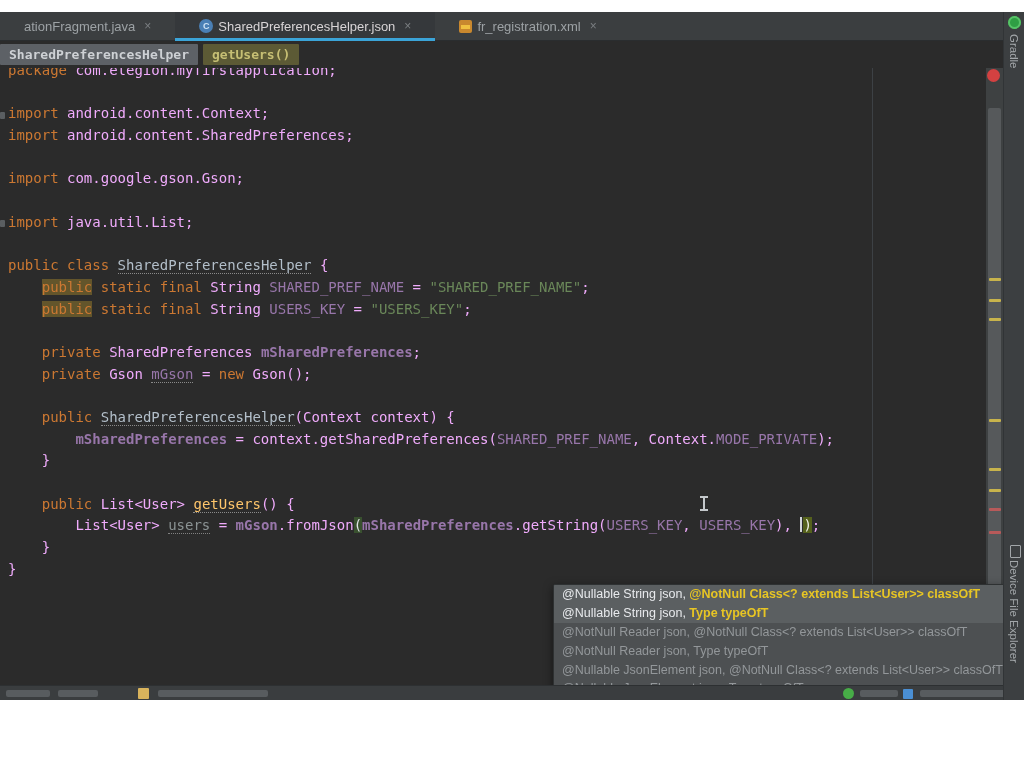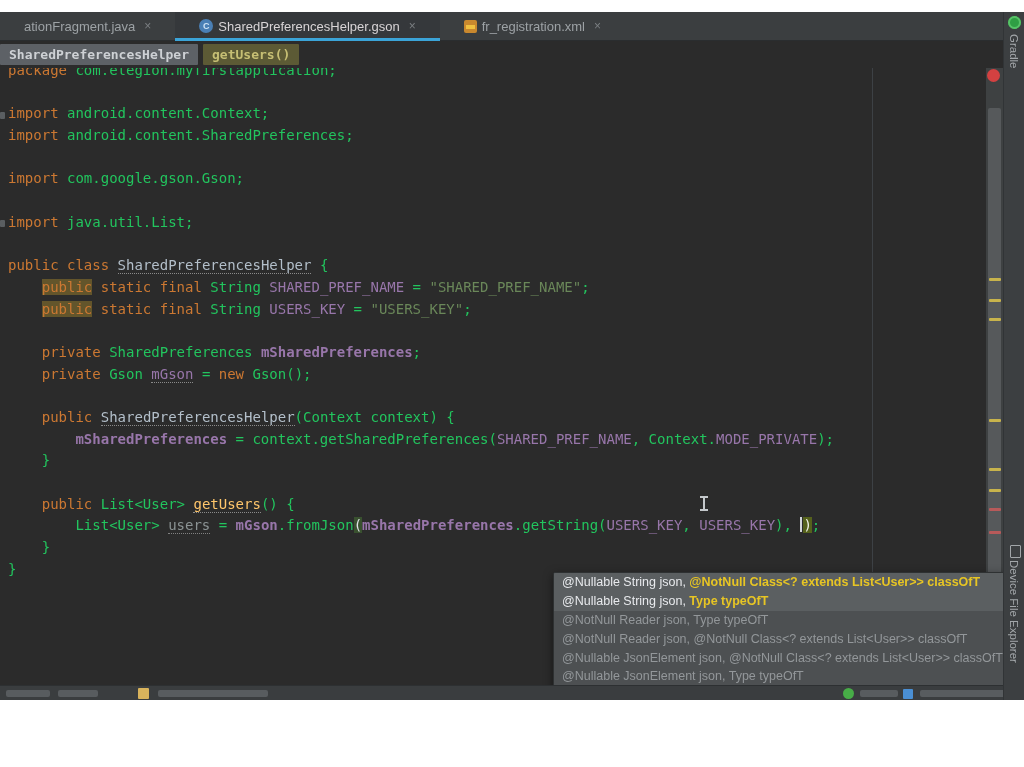--- a/index.html
+++ b/index.html
@@ -28,21 +28,21 @@
   .crumb.cls{background:#5d6166;color:#ced1d5;}
   .crumb.method{background:#5c5a35;color:#c6bf74;}
 
   
   .editor{position:absolute;left:0;top:0;width:986px;height:688px;}
   .margin-guide{position:absolute;left:872px;top:44px;bottom:2px;width:1px;background:#3d4145;}
   .code{position:absolute;left:8px;top:48px;font-family:"DejaVu Sans Mono","Liberation Mono",monospace;
         font-size:14px;line-height:21.7px;white-space:pre;}
   .code-line{height:21.7px;}
   .tok-k{color:#cc7832;}
-  .tok-p{color:#22c55e;}
+  .tok-p{color:#f0abfc;}
   .tok-s{color:#6a8759;}
   .tok-c{color:#9876aa;}
   .tok-f{color:#9876aa;font-weight:bold;}
   .tok-mu{color:#ffc66b;border-bottom:1px dotted #8a8a8a;}
   .tok-cu{color:#b3bfca;border-bottom:1px dotted #8a8a8a;}
   .tok-fu{color:#9876aa;border-bottom:1px dotted #8a8a8a;}
   .tok-gu{color:#8b9394;border-bottom:1px dotted #808080;}
   .tok-hk{color:#cc7832;background:#63552b;}
   .tok-po{color:#dfe2e6;background:#39512f;}
   .tok-pc{color:#eef0e6;background:#55611c;}
@@ -59,21 +59,21 @@
 
   
   .toolbar-right{position:absolute;left:1003px;top:0;width:21px;height:688px;background:#3c3f41;
                  border-left:1px solid #313436;z-index:8;}
   .vlabel{position:absolute;left:4px;writing-mode:vertical-rl;font-size:11.5px;color:#a2a6a9;white-space:nowrap;}
   .gradle-icon{position:absolute;left:4px;top:4px;width:13px;height:13px;border-radius:50%;
                background:#2f9e44;box-shadow:inset 0 0 0 2px #57c267;}
   .device-icon{position:absolute;left:6px;top:533px;width:9px;height:11px;border:1px solid #a2a6a9;border-radius:1px;}
 
   
-  .popup{position:absolute;left:553px;top:560px;width:452px;height:134px;background:#4d5052;
+  .popup{position:absolute;left:553px;top:572px;width:452px;height:134px;background:#4d5052;
          border:1px solid #2e3132;border-radius:2px;box-shadow:0 3px 10px rgba(0,0,0,.5);
          z-index:6;font-size:12.5px;overflow:hidden;}
   .popup::before{content:"";position:absolute;left:258px;top:-8px;border:8px solid transparent;
                  border-bottom-color:#5b5f61;border-top:none;}
   .popup-row{height:18.9px;line-height:18.9px;padding:0 8px;white-space:nowrap;color:#e8eaed;}
   .popup-row.lit{background:#5b5f61;}
   .popup-row .emph{color:#e7c524;font-weight:bold;}
   .popup-row.dim{color:#93979a;}
 
   
@@ -96,21 +96,21 @@
 <div class="screen">
   <div class="ide">
 
     <div class="tabbar">
         <div class="tab">
           <span>ationFragment.java</span>
           <span class="close">×</span>
         </div>
         <div class="tab active">
           <span class="icon-class">C</span>
-          <span>SharedPreferencesHelper.gson</span>
+          <span>SharedPreferencesHelper.json</span>
           <span class="close">×</span>
         </div>
         <div class="tab">
           <span class="icon-xml"></span>
           <span>fr_registration.xml</span>
           <span class="close">×</span>
         </div>
       </div>
 
     <div class="breadcrumbs">
@@ -143,22 +143,22 @@
     <div class="toolbar-right">
       <div class="gradle-icon"></div>
       <div class="vlabel" style="top:22px">Gradle</div>
       <div class="device-icon"></div>
       <div class="vlabel" style="top:548px">Device File Explorer</div>
     </div>
 
     <div class="popup">
         <div class="popup-row lit"><span>@Nullable String json, </span><span class="emph">@NotNull Class&lt;? extends List&lt;User&gt;&gt; classOfT</span></div>
         <div class="popup-row lit"><span>@Nullable String json, </span><span class="emph">Type typeOfT</span></div>
+        <div class="popup-row dim"><span>@NotNull Reader json, @NotNull Class&lt;? extends List&lt;User&gt;&gt; classOfT</span></div>
         <div class="popup-row dim"><span>@NotNull Reader json, Type typeOfT</span></div>
-        <div class="popup-row dim"><span>@NotNull Reader json, @NotNull Class&lt;? extends List&lt;User&gt;&gt; classOfT</span></div>
         <div class="popup-row dim"><span>@Nullable JsonElement json, @NotNull Class&lt;? extends List&lt;User&gt;&gt; classOfT</span></div>
         <div class="popup-row dim"><span>@Nullable JsonElement json, Type typeOfT</span></div>
       </div>
 
     <div class="statusbar">
       <div class="dimbar" style="left:6px;width:44px"></div>
       <div class="dimbar" style="left:58px;width:40px"></div>
       <div class="sq-yellow"></div>
       <div class="dimbar" style="left:158px;width:110px"></div>
       <div class="circ-green"></div>

